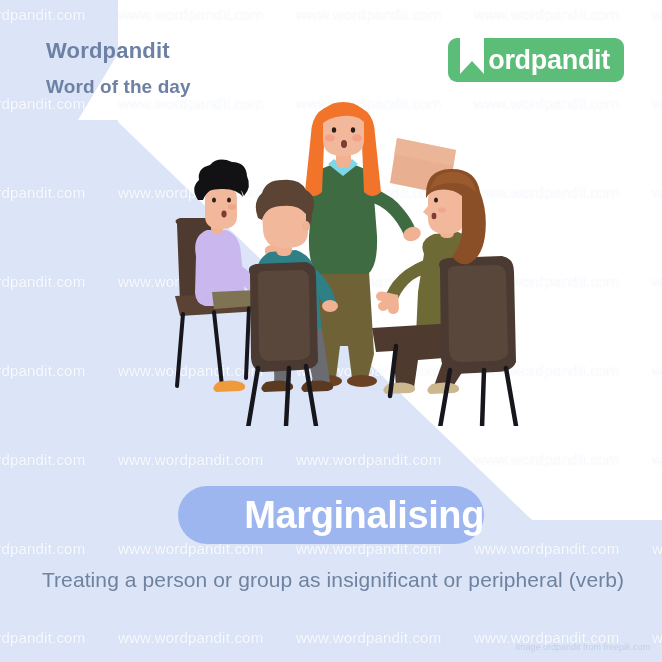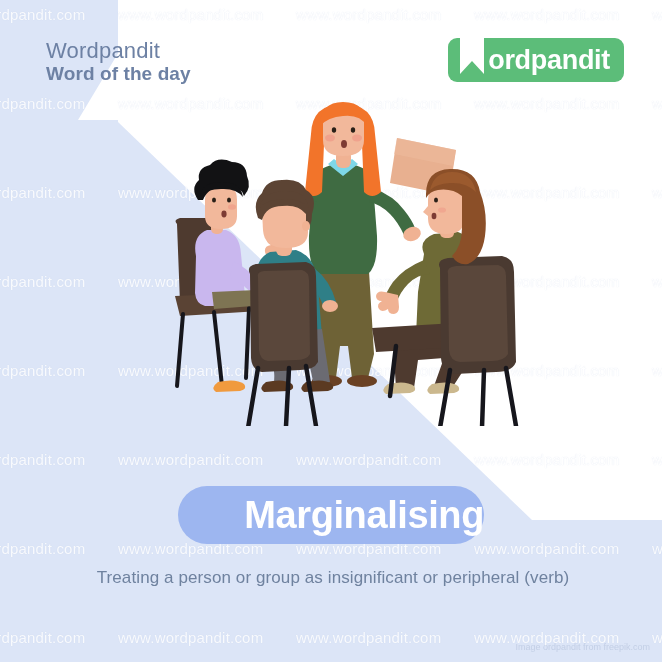--- a/index.html
+++ b/index.html
@@ -51,26 +51,26 @@
     font-size:14px;
     color:#ccd9f2;
     white-space:nowrap;
     opacity:.95;
   }
   
   .brand-text{
     position:absolute;left:46px;top:38px;z-index:6;
   }
   .brand-title{
-    font-size:22px;font-weight:normal;color:#6d81a4;line-height:1.15;
+    font-size:22px;font-weight:bold;color:#6d81a4;line-height:1.15;
     letter-spacing:.2px;
   }
   .brand-sub{
     font-size:19px;font-weight:bold;color:#6d81a4;line-height:1.2;
-    margin-top:0;letter-spacing:.1px;text-align:right;
+    margin-top:13px;letter-spacing:.1px;text-align:right;
   }
   .logo{
     position:absolute;right:38px;top:38px;z-index:6;
     background:#5cbd79;
     border-radius:9px;
     height:44px;
     padding:0 14px 0 40px;
     display:flex;align-items:center;
   }
   .logo-word{
@@ -92,21 +92,21 @@
   }
   .badge-text{
     color:#ffffff;font-size:38px;font-weight:bold;letter-spacing:-.4px;
     line-height:1;
   }
   .definition{
     position:absolute;z-index:6;
     left:4px;right:0;top:568px;
     text-align:center;
     color:#6f829f;
-    font-size:17px;
+    font-size:21px;
     letter-spacing:.1px;
   }
   .credit{
     position:absolute;z-index:6;
     right:12px;bottom:10px;
     color:#c3cfe6;
     font-size:9px;
   }
 </style>
 </head>

